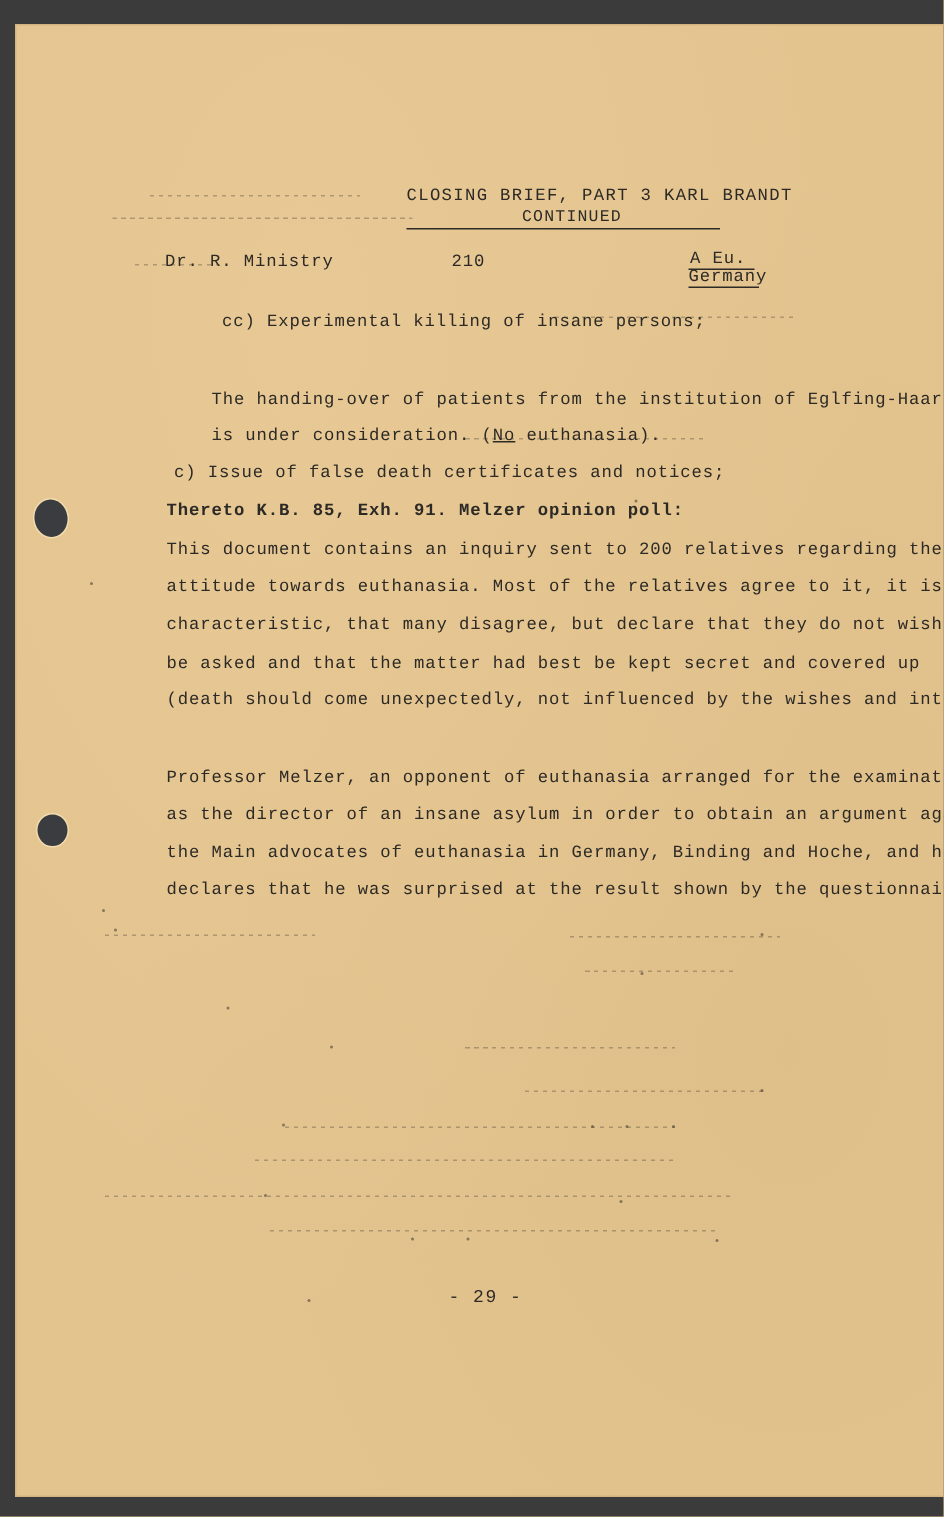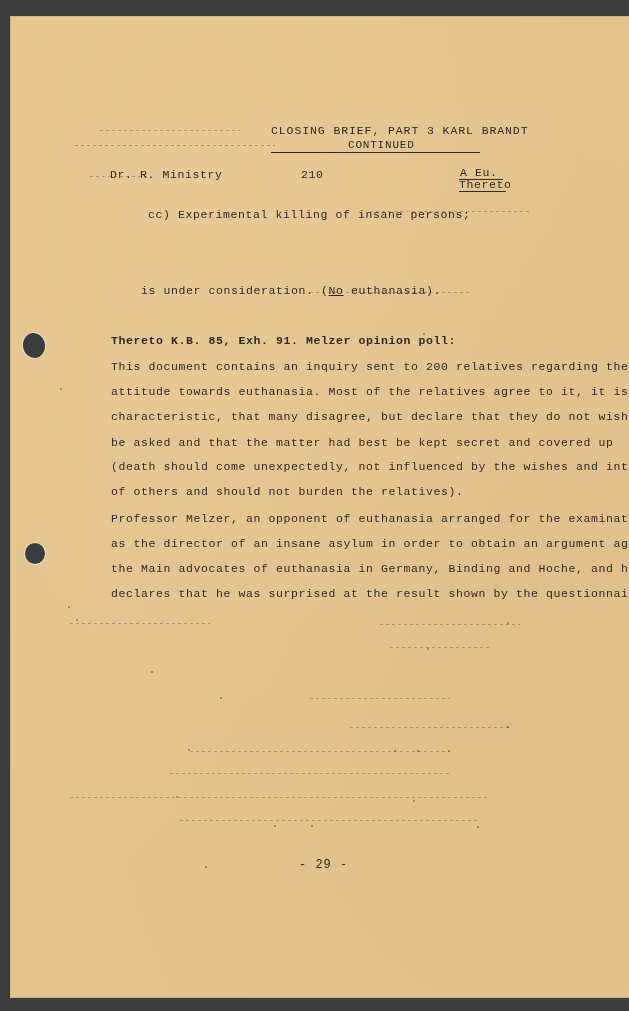--- a/index.html
+++ b/index.html
@@ -124,34 +124,35 @@
   <div class="hole h2"></div>
 
   <div class="t title">CLOSING BRIEF, PART 3 KARL BRANDT</div>
   <div class="t continued">CONTINUED</div>
   <div class="title-rule"></div>
 
   <div class="t counsel">Dr. R. Ministry</div>
   <div class="t docno">210</div>
   <div class="t code">A Eu.</div>
   <div class="code-rule"></div>
-  <div class="t side">Thereto</div>
+  <div class="t side">Germany</div>
   <div class="side-rule"></div>
 
   <div class="t l1">cc) Experimental killing of insane persons;</div>
+  <div class="t l3">The handing-over of patients from the institution of Eglfing-Haar</div>
   <div class="t l4"><span>is under consideration. (</span><span class="u">No</span><span> euthanasia).</span></div>
 
+  <div class="t l5">c) Issue of false death certificates and notices;</div>
   <div class="t l6">Thereto K.B. 85, Exh. 91. Melzer opinion poll:</div>
 
   <div class="t p1">This document contains an inquiry sent to 200 relatives regarding their</div>
   <div class="t p2">attitude towards euthanasia. Most of the relatives agree to it, it is</div>
   <div class="t p3">characteristic, that many disagree, but declare that they do not wish to</div>
   <div class="t p4">be asked and that the matter had best be kept secret and covered up</div>
   <div class="t p5">(death should come unexpectedly, not influenced by the wishes and interests</div>
-  <div class="t p6">of others and should not burden the relatives).</div>
 
   <div class="t q1">Professor Melzer, an opponent of euthanasia arranged for the examination</div>
   <div class="t q2">as the director of an insane asylum in order to obtain an argument against</div>
   <div class="t q3">the Main advocates of euthanasia in Germany, Binding and Hoche, and he</div>
   <div class="t q4">declares that he was surprised at the result shown by the questionnaire,</div>
 
   <div class="t pagenum">- 29 -</div>
 
   <div class="specks">
     <div class="dash" style="left:65px;top:129px;width:200px;"></div>

